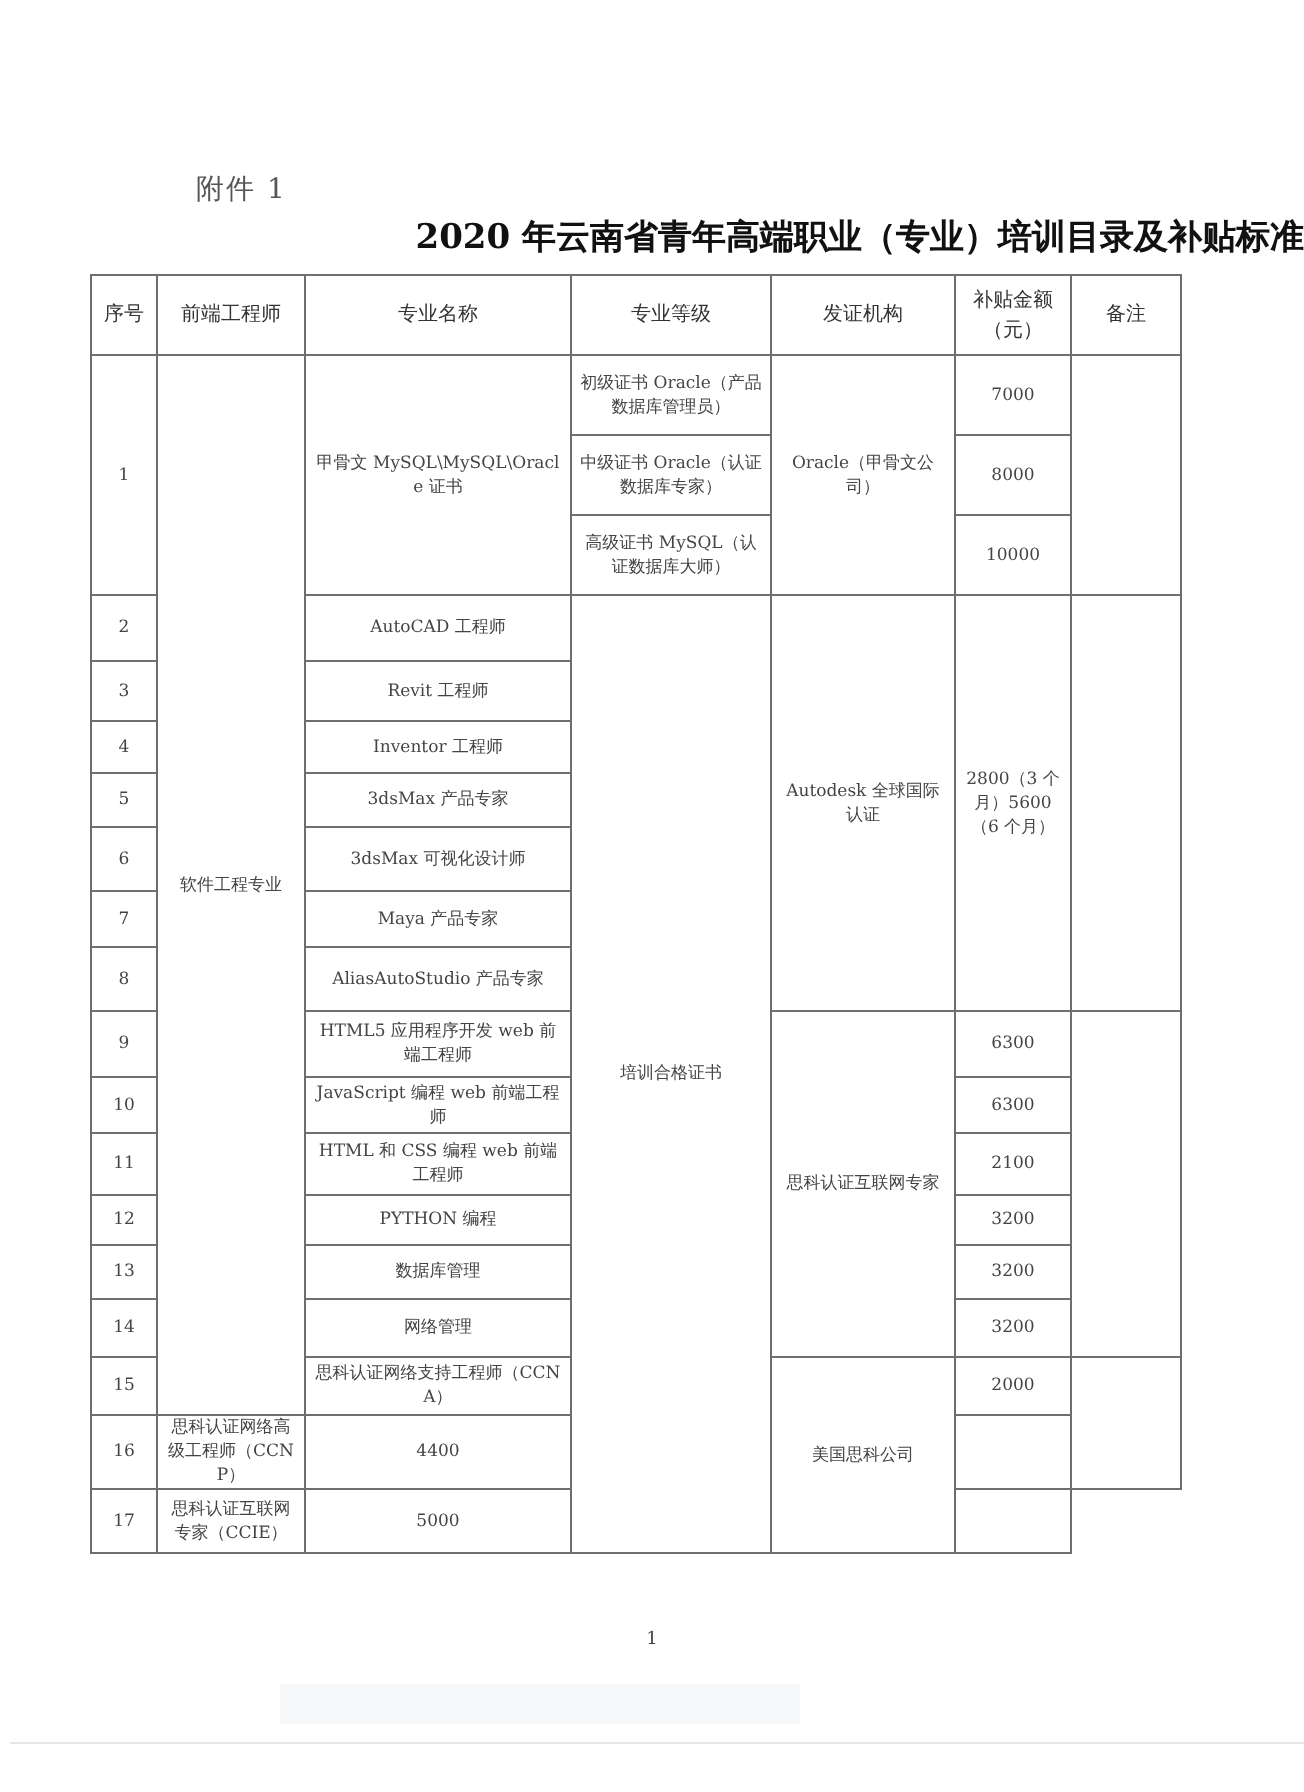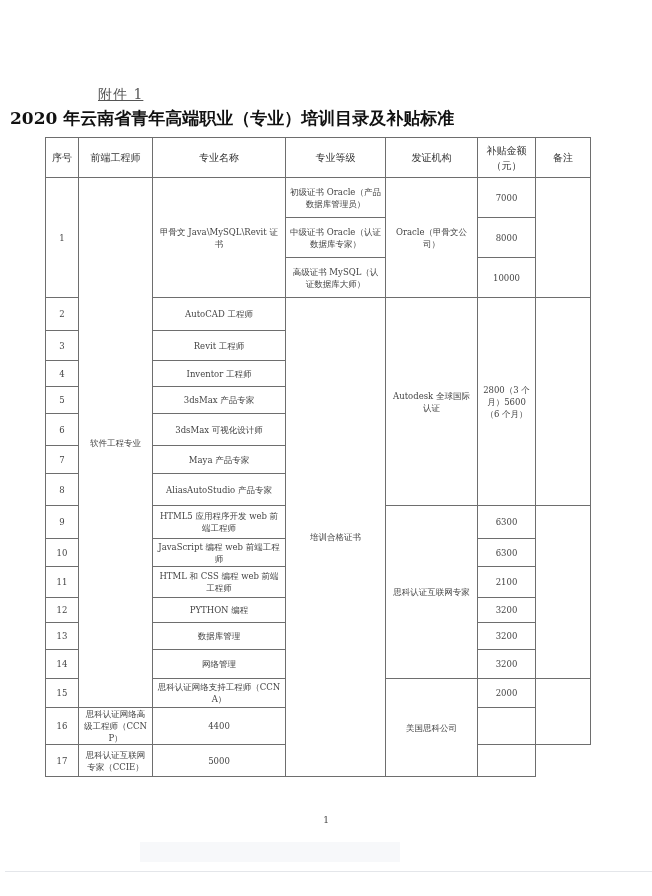--- a/index.html
+++ b/index.html
@@ -8,25 +8,24 @@
     background: #ffffff;
     position: relative;
     overflow: hidden;
     font-family: "DejaVu Serif", "Liberation Serif", serif;
     color: #3a3a3a;
   }
   .annex {
     position: absolute; left: 98px; top: 86px;
     font-size: 14px; color: #555;
     letter-spacing: 1px;
-    text-decoration: underline;
   }
   .title {
     position: absolute; left: 0; top: 107px; width: 652px;
-    text-align: left;
+    text-align: right;
     font-size: 17px; font-weight: bold; color: #111;
     font-family: "DejaVu Serif", "Liberation Serif", serif;
     padding-left: 10px;
     box-sizing: border-box;
   }
   table {
     position: absolute; left: 45px; top: 137px;
     border-collapse: collapse;
     table-layout: fixed;
     width: 545px;
@@ -79,21 +78,21 @@
     <th>专业名称</th>
     <th>专业等级</th>
     <th>发证机构</th>
     <th>补贴金额（元）</th>
     <th>备注</th>
   </tr>
 
   <tr style="height:40px">
     <td rowspan="3">1</td>
     <td rowspan="17">软件工程专业</td>
-    <td rowspan="3">甲骨文 Java\MySQL\Revit 证书</td>
+    <td rowspan="3">甲骨文 MySQL\MySQL\Oracle 证书</td>
     <td>初级证书 Oracle（产品数据库管理员）</td>
     <td rowspan="3">Oracle（甲骨文公司）</td>
     <td>7000</td>
     <td rowspan="3"></td>
   </tr>
   <tr style="height:40px">
     <td>中级证书 Oracle（认证数据库专家）</td>
     <td>8000</td>
   </tr>
   <tr style="height:40px">

